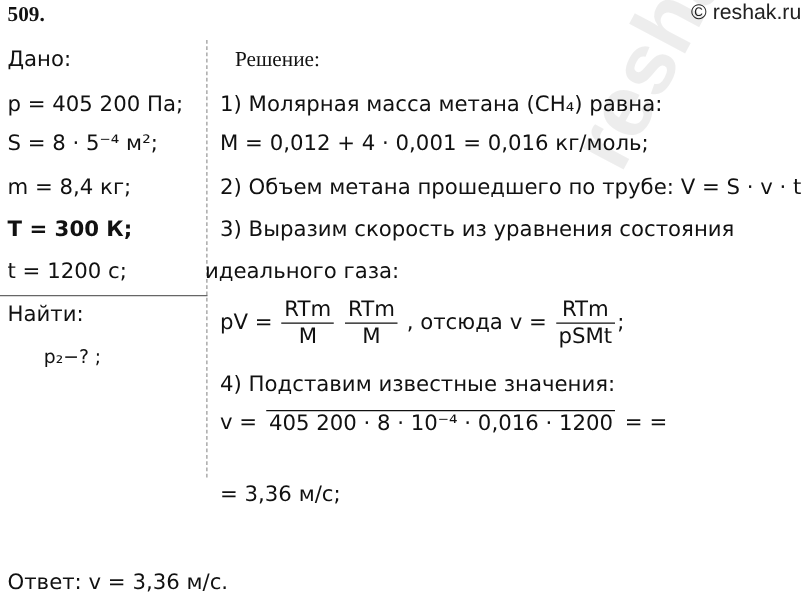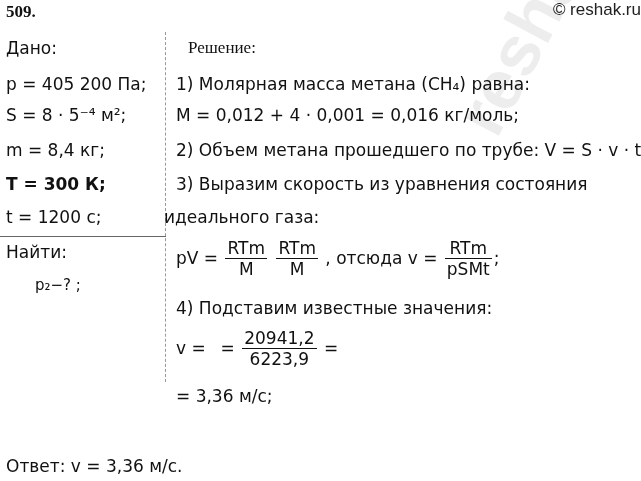--- a/index.html
+++ b/index.html
@@ -49,21 +49,20 @@
   <span class="frac"><span>RTm</span><span class="den">M</span></span>
   <span class="frac"><span>RTm</span><span class="den">M</span></span>
   <span>, отсюда v =</span>
   <span class="frac"><span>RTm</span><span class="den">pSMt</span></span><span>;</span>
 </div>
 
 <div class="abs t" style="left:176px;top:298px;text-align:center;">4) Подставим известные значения:</div>
 
 <div class="abs t" style="left:176px;top:328px;">
   <span>v =</span>
-  <span class="frac"></span>
+  <span class="frac"><span class="den">405 200 · 8 · 10⁻⁴ · 0,016 · 1200</span></span>
   <span>=</span>
-  <span class="frac"><span>20941,2</span><span class="den">6223,9</span></span>
   <span>=</span>
 </div>
 
 <div class="abs t" style="left:176px;top:386px;text-align:right;">= 3,36 м/с;</div>
 
 <div class="abs t" style="left:6px;top:456px;">Ответ: v = 3,36 м/с.</div>
 
 </body></html>

